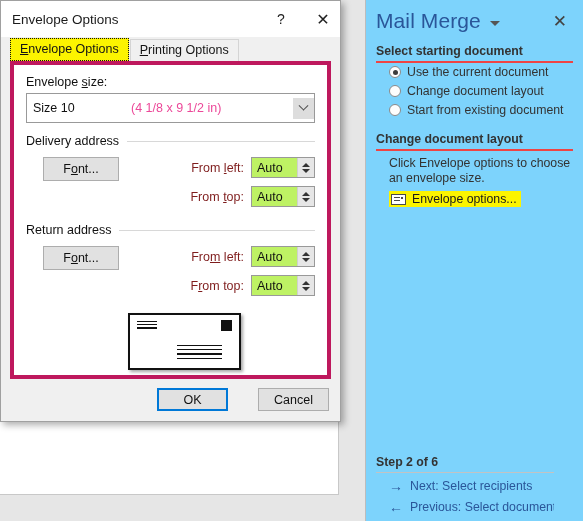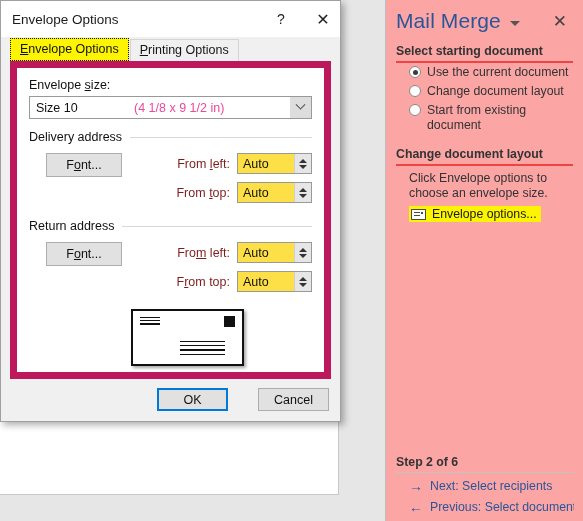--- a/index.html
+++ b/index.html
@@ -18,22 +18,22 @@
     background: #e6e6e6;
   }
   .doc-page {
     position: absolute; left: -6px; top: 120px; width: 345px; height: 375px;
     background: #ffffff;
     border: 1px solid #c8c8c8;
   }
 
   
   .taskpane {
-    position: absolute; right: 0; top: 0; width: 198px; height: 521px;
-    background: #fca5a5;
+    position: absolute; right: 0; top: 0; width: 218px; height: 521px;
+    background: #7dd3fc;
     border-left: 1px solid #bcbcbc;
     padding: 0 10px;
     margin-left: 36px;
   }
   .tp-titlebar {
     display: flex; align-items: center;
     height: 38px; padding-top: 4px;
   }
   .tp-title {
     font-size: 21px; color: #2a5699; font-weight: normal;
@@ -142,29 +142,29 @@
   }
   .tab.active {
     background: #fcf400;
     border: 1px dotted #111;
     font-weight: normal;
   }
   .tab u { text-decoration: underline; }
 
   .tabpanel {
     position: absolute; left: 9px; top: 60px; right: 9px; bottom: 42px;
-    background: #ffffff; border: 7px solid #be185d;
+    background: #ffffff; border: 4px solid #be185d;
     padding: 10px 12px 0 12px;
   }
 
   .lbl { font-size: 12.5px; color: #111; }
   .lbl u { text-decoration: underline; }
 
   .combo {
-    margin-top: 4px; height: 23px; width: 100%;
+    margin-top: 4px; height: 30px; width: 100%;
     border: 1px solid #999; background: #fff;
     display: flex; align-items: center; position: relative;
   }
   .combo-main { font-size: 12.5px; color: #111; padding-left: 6px; width: 104px; }
   .combo-sub  { font-size: 12.5px; color: #ec4899; }
   .combo-btn {
     margin-left: auto; width: 21px; height: 21px;
     background: #ddd; display: flex; align-items: center; justify-content: center;
   }
   .chev {
@@ -189,21 +189,21 @@
   .fontbtn u { text-decoration: underline; }
 
   .fieldrow {
     position: absolute; right: 0; display: flex; align-items: center;
   }
   .fieldrow .flbl {
     font-size: 12.5px; color: #7f1d1d; margin-right: 7px; white-space: nowrap;
   }
   .fieldrow .flbl u { text-decoration: underline; }
   .spin {
-    width: 75px; height: 21px; border: 1px solid #999; background: #fde047;
+    width: 64px; height: 21px; border: 1px solid #999; background: #bef264;
     display: flex; align-items: center;
   }
   .spin .sval { font-size: 12.5px; color: #111; padding-left: 5px; }
   .spin .sbtns {
     margin-left: auto; width: 17px; height: 19px; background: #e6e6e6;
     display: flex; flex-direction: column; align-items: center; justify-content: center;
     border-left: 1px solid #cfcfcf;
   }
   .tri-up {
     width:0;height:0;border-left:4px solid transparent;border-right:4px solid transparent;

